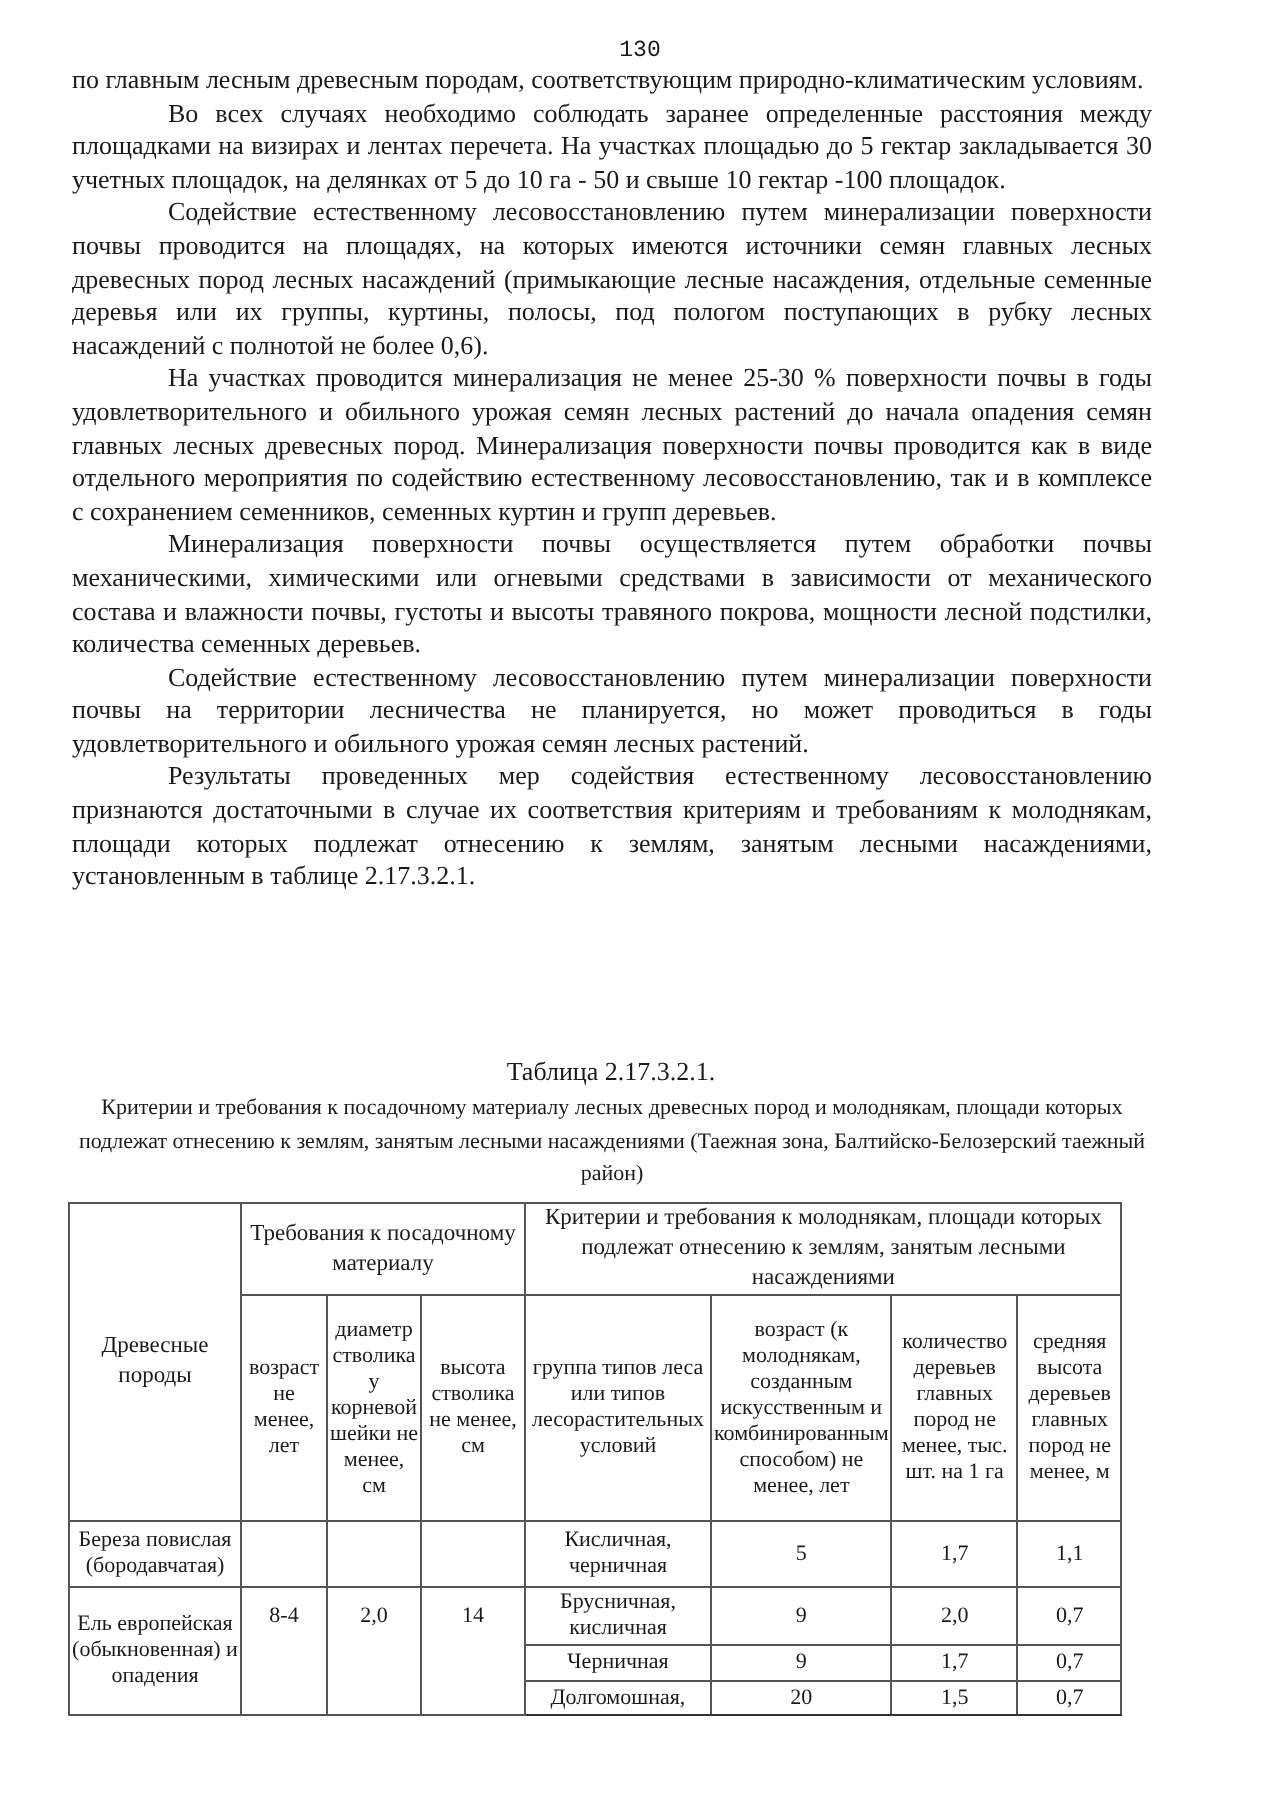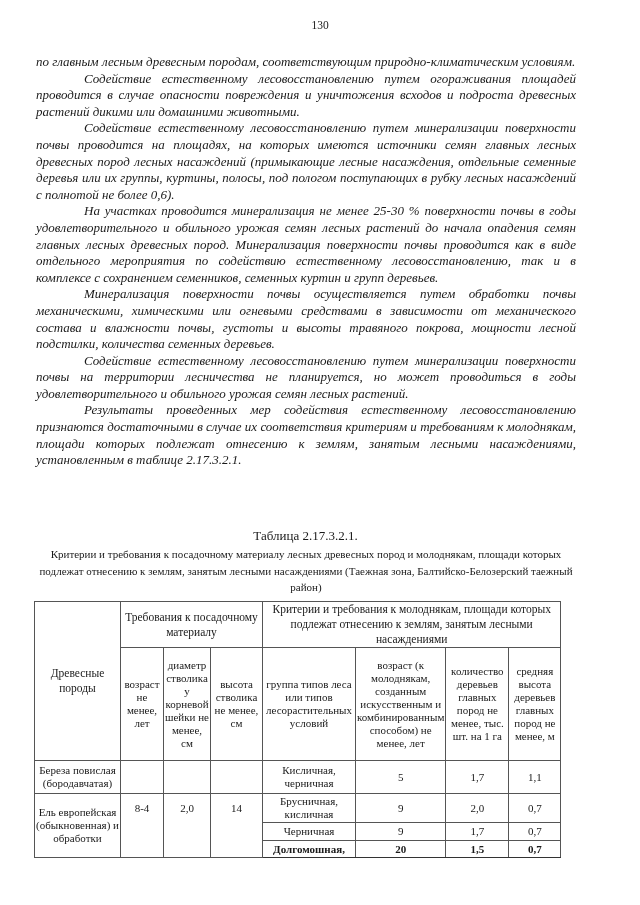--- a/index.html
+++ b/index.html
@@ -1,44 +1,44 @@
 <!DOCTYPE html>
 <html><head>
 <meta charset="utf-8">
 <style>
   html, body { margin: 0; padding: 0; background: #ffffff; }
   body { width: 640px; height: 905px; position: relative; overflow: hidden;
          font-family: "Liberation Serif", "DejaVu Serif", serif; color: #1a1a1a; }
-  .page-num { position: absolute; top: 19px; left: 0; width: 640px; text-align: center; font-size: 11.5px; }
-  .body-text { position: absolute; top: 54px; left: 36px; width: 540px; font-size: 13px; line-height: 16.6px; font-style: italic; }
+  .page-num { position: absolute; top: 19px; left: 0; width: 640px; text-align: center; font-size: 11.5px; font-family: Liberation Mono, monospace; }
+  .body-text { position: absolute; top: 32px; left: 36px; width: 540px; font-size: 13px; line-height: 16.6px; }
   .body-text p { margin: 0; text-align: justify; }
   .body-text p.indent { text-indent: 48px; }
   .table-ref { position: absolute; top: 528px; left: 36px; width: 539px; text-align: center; font-size: 13px; }
   .caption { position: absolute; top: 546px; left: 36px; width: 540px; text-align: center; font-size: 11px; line-height: 16.5px; }
   table.crit { position: absolute; top: 601px; left: 34px; border-collapse: collapse; table-layout: fixed;
                font-size: 11px; line-height: 13px; }
   table.crit td { border: 1px solid #555; padding: 0 1px; text-align: center; vertical-align: middle; }
   table.crit tr.h1 td { height: 45px; }
   table.crit tr.h2 td { height: 112px; }
   table.crit tr.r1 td { height: 32px; }
   table.crit tr.r2 td { height: 28px; }
   table.crit tr.r3 td { height: 17px; }
   table.crit tr.r4 td { height: 16px; }
   td.left { text-align: center; }
   td.hdr-big { font-size: 11.5px; line-height: 15px; }
-  table.crit tr.r4 td { border-bottom: 1.5px solid #333; font-weight: bold; }
+  table.crit tr.r4 td { border-bottom: 1.5px solid #333; }
 </style>
 </head>
 <body>
 
 <div class="page-num">130</div>
 
 <div class="body-text">
   <p>по главным лесным древесным породам, соответствующим природно-климатическим условиям.</p>
-  <p class="indent">Содействие естественному лесовосстановлению путем огораживания площадей проводится в случае опасности повреждения и уничтожения всходов и подроста древесных растений дикими или домашними животными.</p>
+  <p class="indent">Во всех случаях необходимо соблюдать заранее определенные расстояния между площадками на визирах и лентах перечета. На участках площадью до 5 гектар закладывается 30 учетных площадок, на делянках от 5 до 10 га - 50 и свыше 10 гектар -100 площадок.</p>
   <p class="indent">Содействие естественному лесовосстановлению путем минерализации поверхности почвы проводится на площадях, на которых имеются источники семян главных лесных древесных пород лесных насаждений (примыкающие лесные насаждения, отдельные семенные деревья или их группы, куртины, полосы, под пологом поступающих в рубку лесных насаждений с полнотой не более 0,6).</p>
   <p class="indent">На участках проводится минерализация не менее 25-30 % поверхности почвы в годы удовлетворительного и обильного урожая семян лесных растений до начала опадения семян главных лесных древесных пород. Минерализация поверхности почвы проводится как в виде отдельного мероприятия по содействию естественному лесовосстановлению, так и в комплексе с сохранением семенников, семенных куртин и групп деревьев.</p>
   <p class="indent">Минерализация поверхности почвы осуществляется путем обработки почвы механическими, химическими или огневыми средствами в зависимости от механического состава и влажности почвы, густоты и высоты травяного покрова, мощности лесной подстилки, количества семенных деревьев.</p>
   <p class="indent">Содействие естественному лесовосстановлению путем минерализации поверхности почвы на территории лесничества не планируется, но может проводиться в годы удовлетворительного и обильного урожая семян лесных растений.</p>
   <p class="indent">Результаты проведенных мер содействия естественному лесовосстановлению признаются достаточными в случае их соответствия критериям и требованиям к молоднякам, площади которых подлежат отнесению к землям, занятым лесными насаждениями, установленным в таблице 2.17.3.2.1.</p>
 </div>
 
 <div class="table-ref">Таблица 2.17.3.2.1.</div>
 <div class="caption">Критерии и требования к посадочному материалу лесных древесных пород и молоднякам, площади которых подлежат отнесению к землям, занятым лесными насаждениями (Таежная зона, Балтийско-Белозерский таежный район)</div>
 
@@ -72,21 +72,21 @@
     <td class="left">Береза повислая (бородавчатая)</td>
     <td></td>
     <td></td>
     <td></td>
     <td>Кисличная, черничная</td>
     <td>5</td>
     <td>1,7</td>
     <td>1,1</td>
   </tr>
   <tr class="r2">
-    <td rowspan="3">Ель европейская (обыкновенная) и обработки</td>
+    <td rowspan="3">Ель европейская (обыкновенная) и опадения</td>
     <td rowspan="3" style="vertical-align:top;padding-top:8px">8-4</td>
     <td rowspan="3" style="vertical-align:top;padding-top:8px">2,0</td>
     <td rowspan="3" style="vertical-align:top;padding-top:8px">14</td>
     <td>Брусничная, кисличная</td>
     <td>9</td>
     <td>2,0</td>
     <td>0,7</td>
   </tr>
   <tr class="r3">
     <td>Черничная</td>

